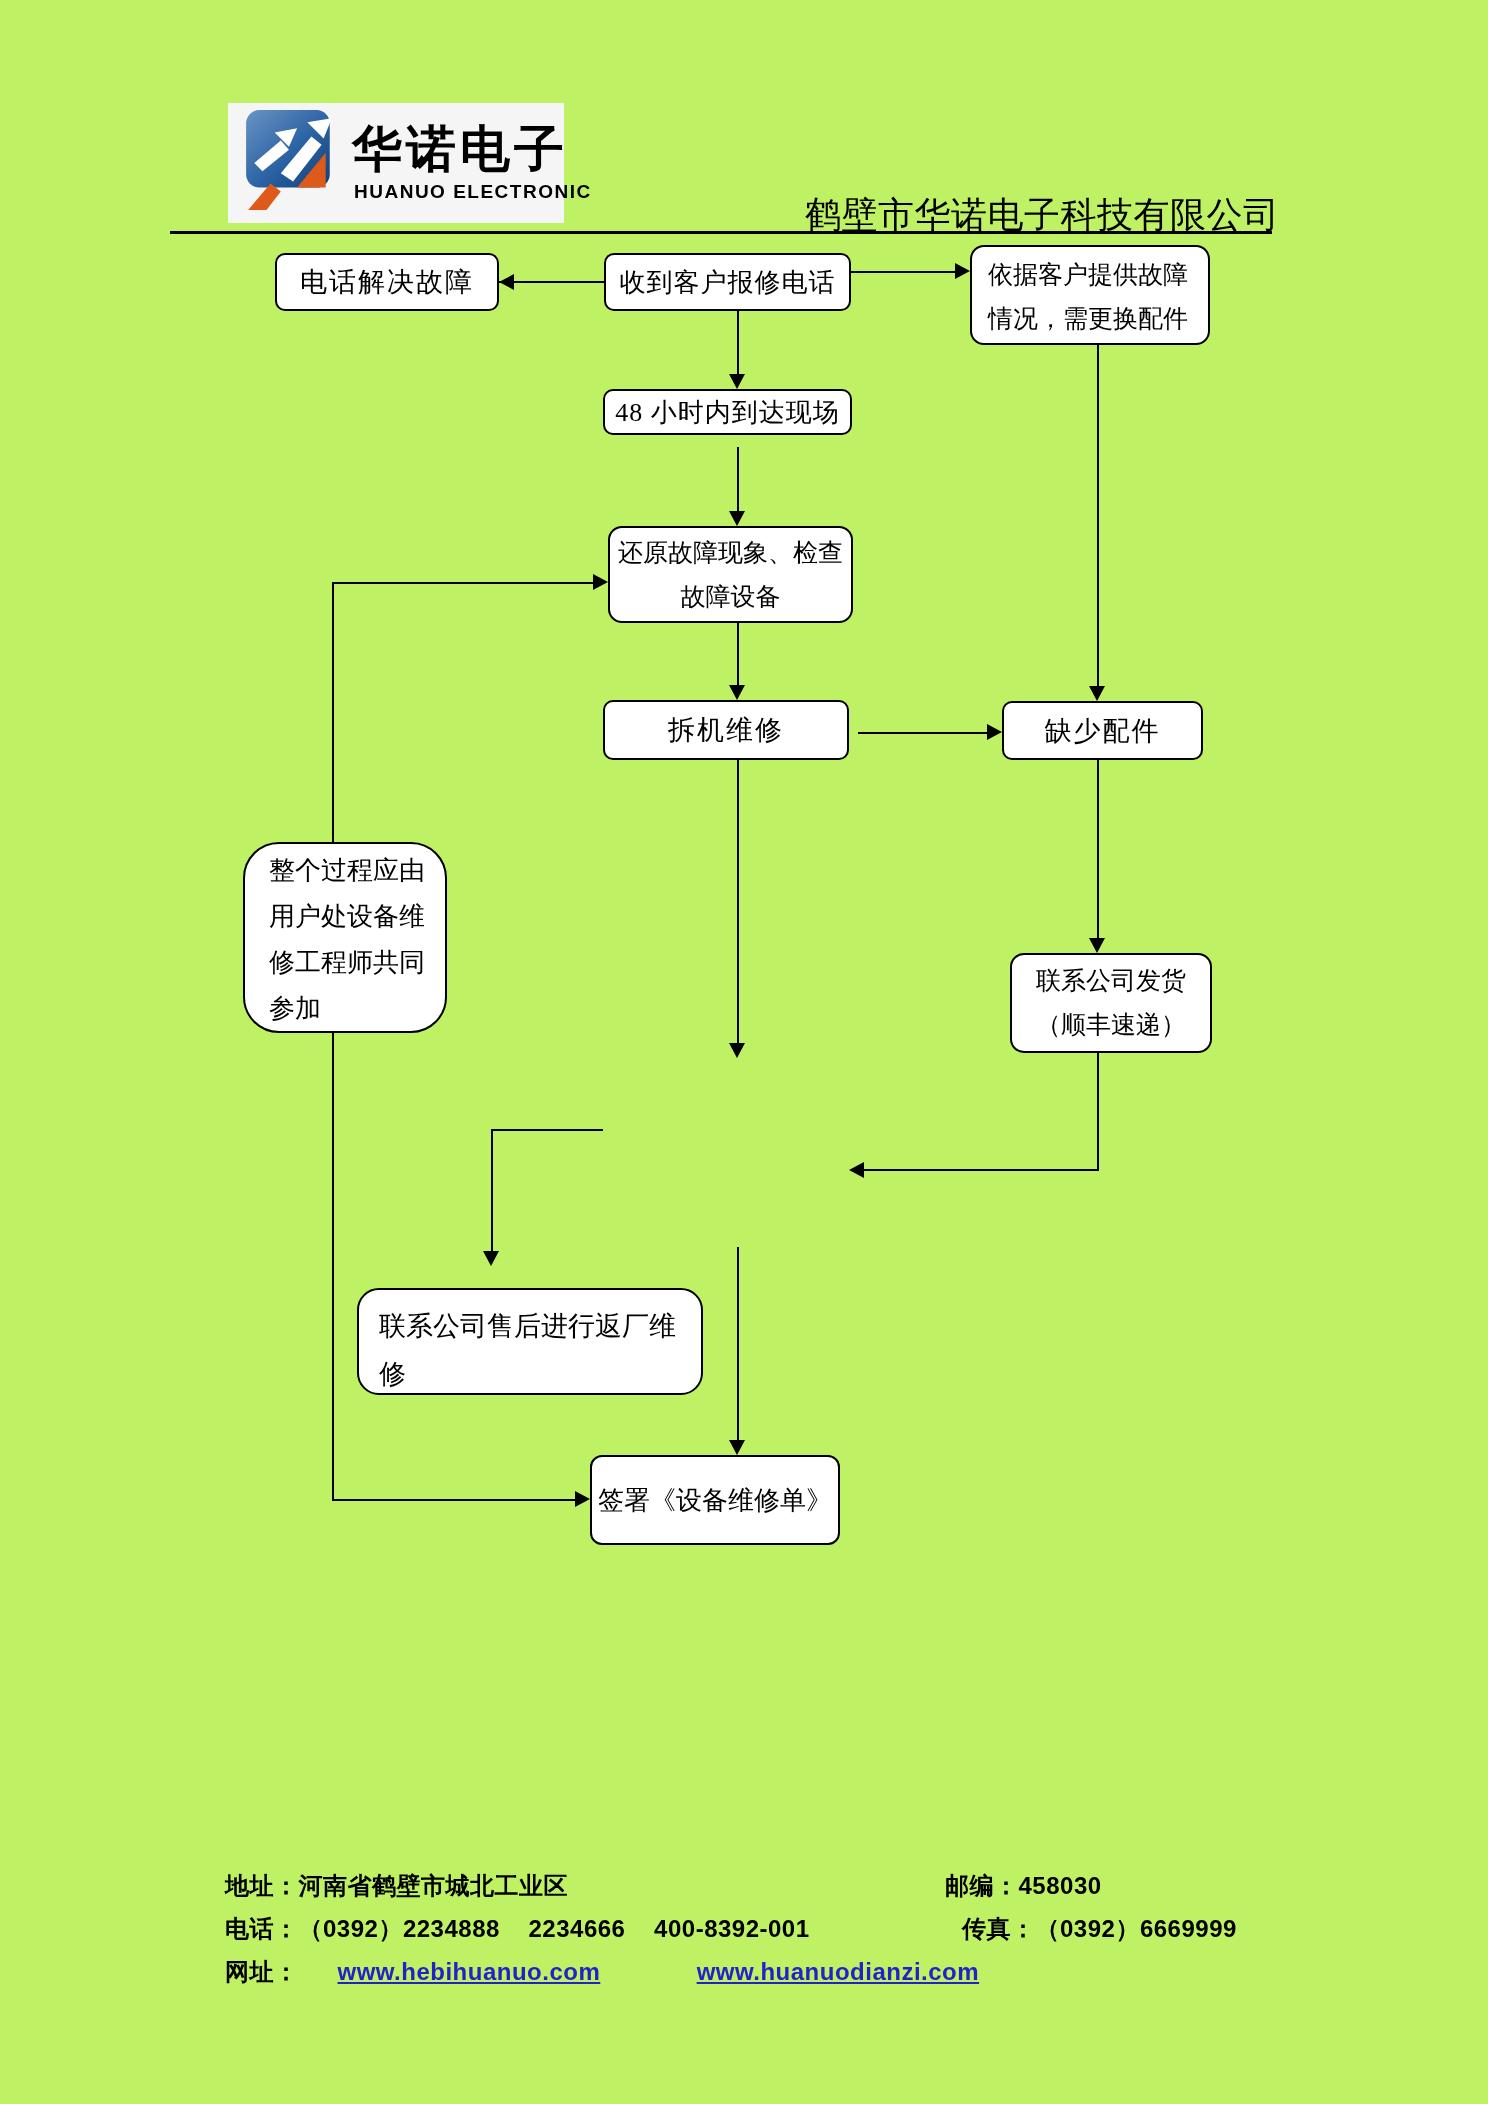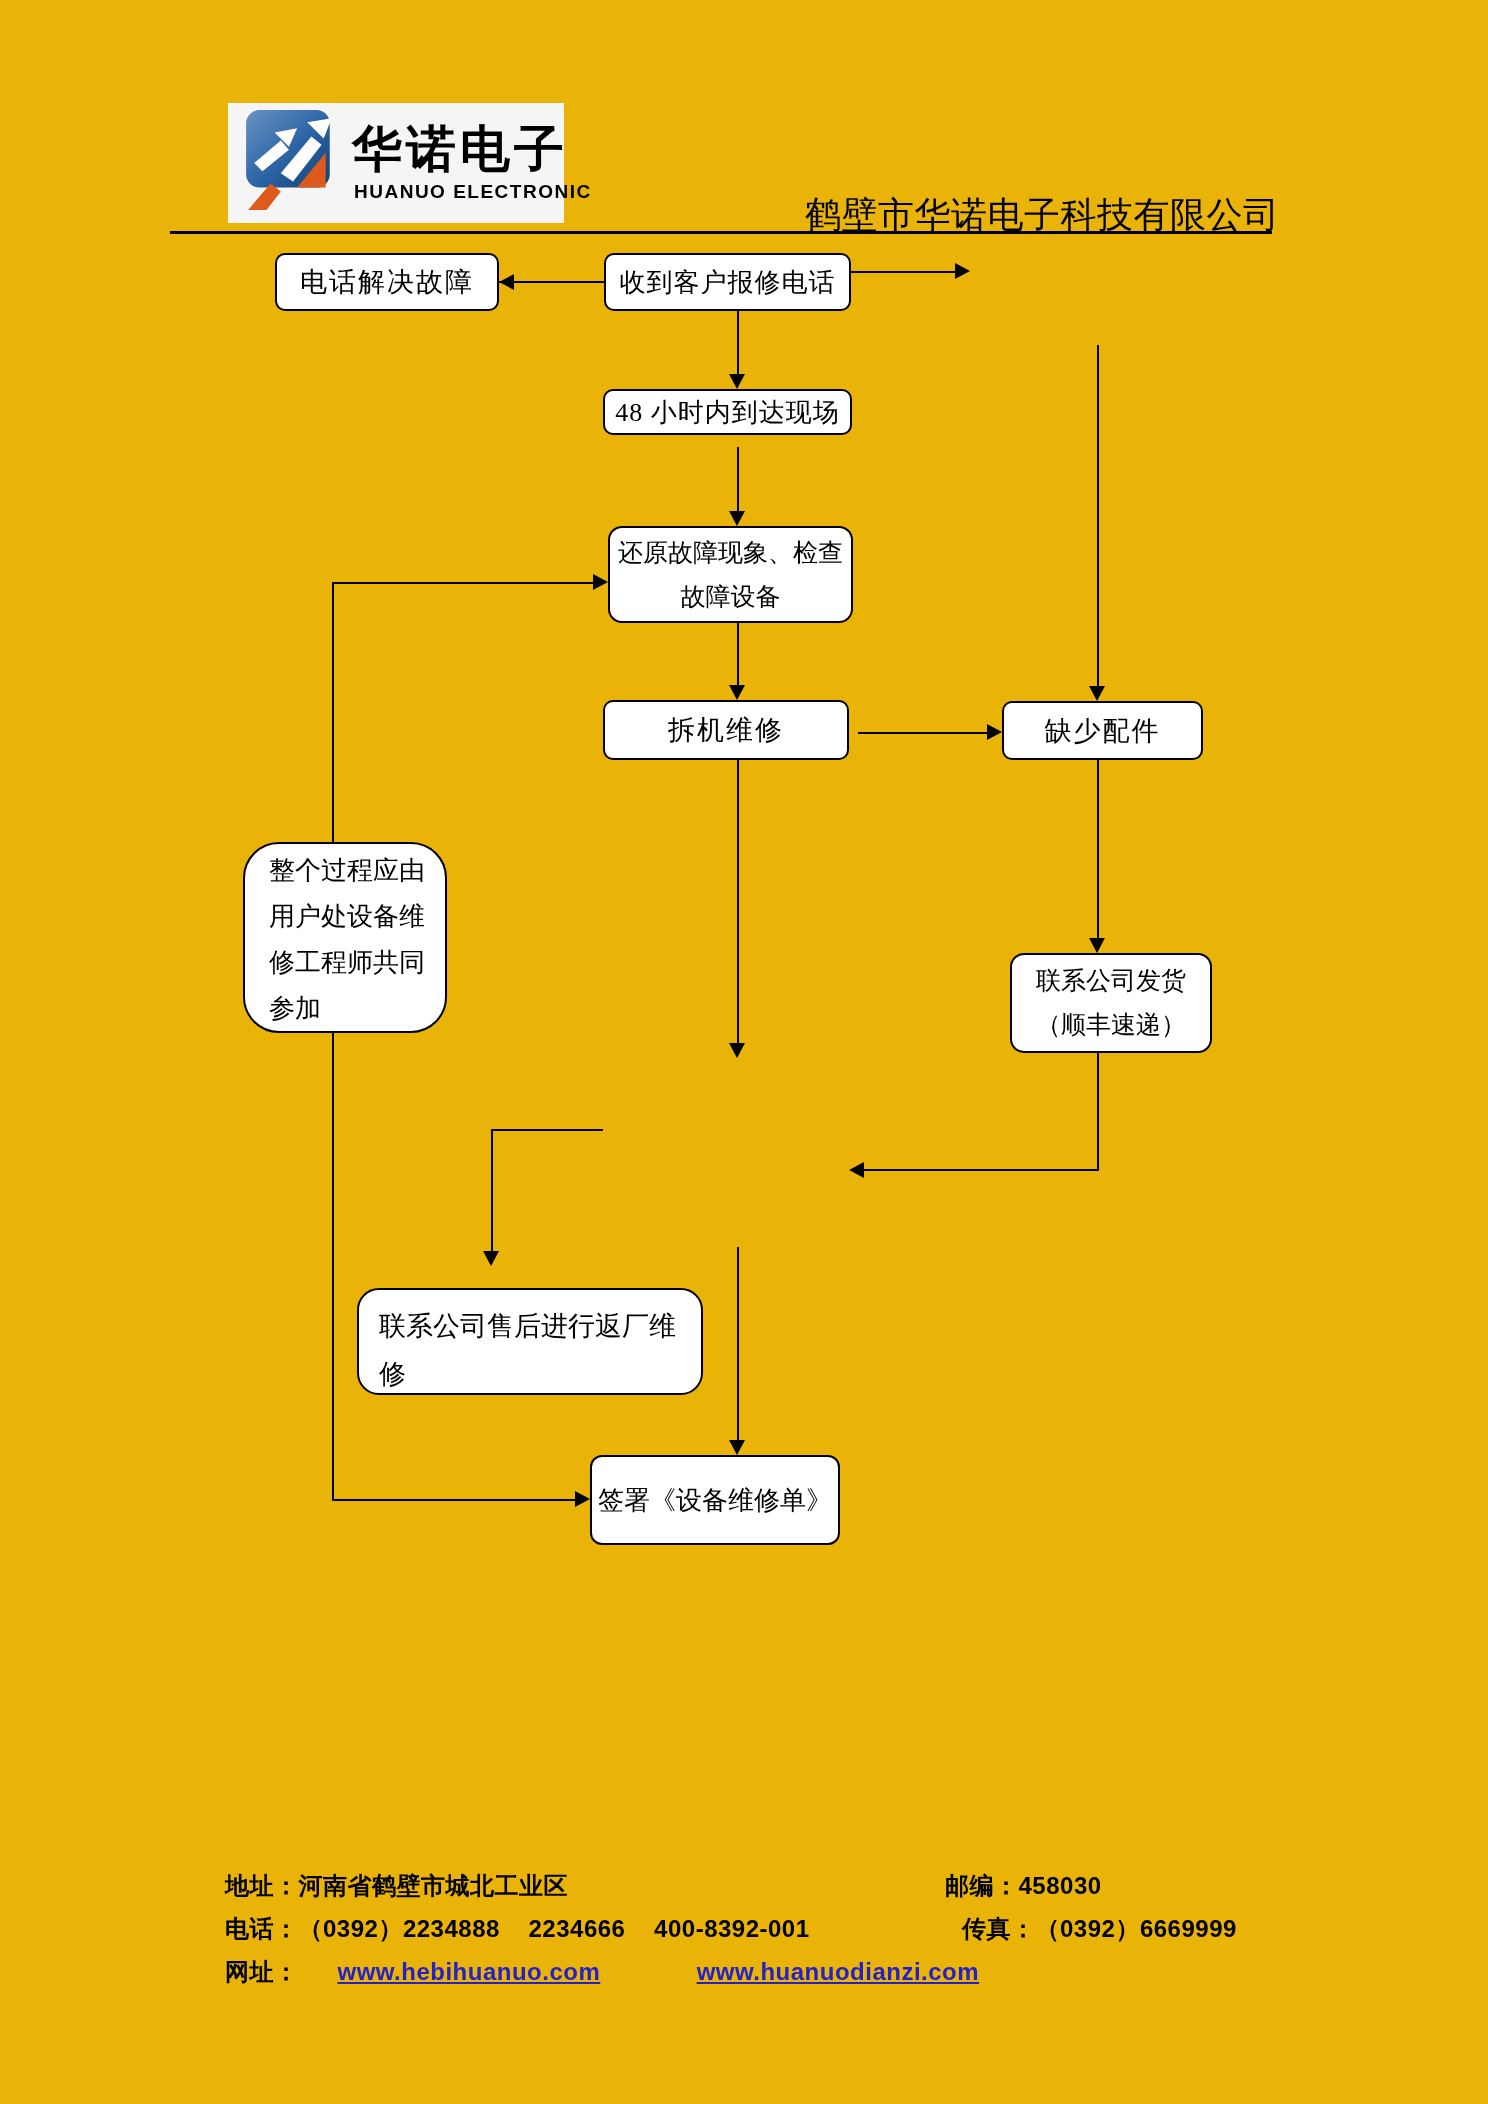--- a/index.html
+++ b/index.html
@@ -1,16 +1,16 @@
 <!DOCTYPE html>
 <html><head>
 <meta charset="utf-8">
 <style>
   html,body{margin:0;padding:0;background:#888;}
-  .page{position:relative;width:1488px;height:2104px;background:#eab308;margin:0 auto;overflow:hidden;
+  .page{position:relative;width:1488px;height:2104px;background:#bef264;margin:0 auto;overflow:hidden;
         font-family:"Liberation Sans","DejaVu Sans",sans-serif;color:#000;}
   
   .logo-bg{position:absolute;left:228px;top:103px;width:336px;height:120px;background:#f5f5f5;}
   .logo-icon{position:absolute;left:240px;top:110px;}
   .logo-cn{position:absolute;left:352px;top:116px;font-size:50px;font-weight:bold;letter-spacing:4px;
            font-family:"Liberation Sans","DejaVu Sans",sans-serif;}
   .logo-en{position:absolute;left:354px;top:181px;font-size:19px;font-weight:bold;letter-spacing:1.5px;}
   .company-name{position:absolute;left:805px;top:191px;font-size:36px;font-weight:500;letter-spacing:0.5px;}
   .hrule{position:absolute;left:170px;top:231px;width:1102px;height:3px;background:#000;}
   
@@ -55,20 +55,22 @@
   </div>
   <div class="logo-cn">华诺电子</div>
   <div class="logo-en">HUANUO ELECTRONIC</div>
   <div class="company-name">鹤壁市华诺电子科技有限公司</div>
   <div class="hrule"></div>
 
   <div class="node nc" style="left:604px;top:253px;width:247px;height:58px;border-radius:10px;font-size:26px;letter-spacing:1px;">收到客户报修电话</div>
 
   <div class="node nc" style="left:275px;top:253px;width:224px;height:58px;border-radius:10px;font-size:27px;letter-spacing:2px;">电话解决故障</div>
 
+  <div class="node" style="left:970px;top:245px;width:240px;height:100px;border-radius:14px;font-size:25px;line-height:44px;padding:6px 0 0 16px;">依据客户提供故障
+情况，需更换配件</div>
 
   <div class="node nc" style="left:603px;top:389px;width:249px;height:46px;border-radius:10px;font-size:26px;letter-spacing:1px;">48 小时内到达现场</div>
 
   <div class="node nc" style="left:603px;top:700px;width:246px;height:60px;border-radius:10px;font-size:27px;letter-spacing:2px;">拆机维修</div>
 
   <div class="node nc" style="left:608px;top:526px;width:245px;height:97px;border-radius:14px;font-size:25px;line-height:44px;">还原故障现象、检查
 故障设备</div>
 
   <div class="node nc" style="left:1002px;top:701px;width:201px;height:59px;border-radius:10px;font-size:27px;letter-spacing:2px;">缺少配件</div>
 

